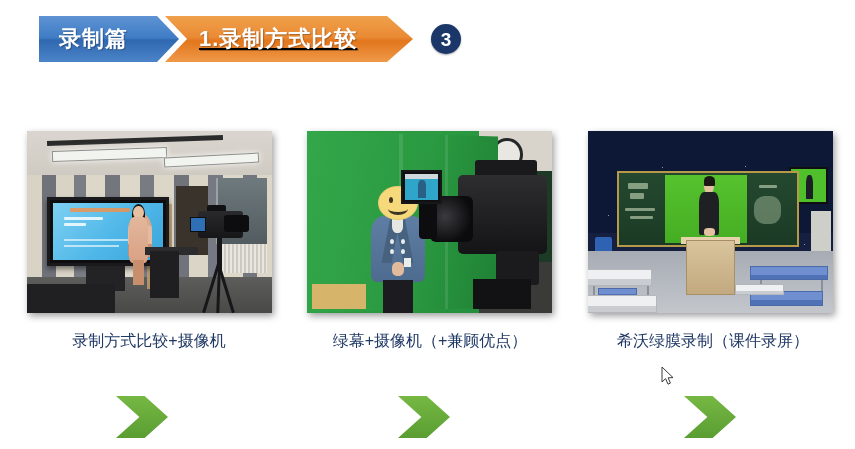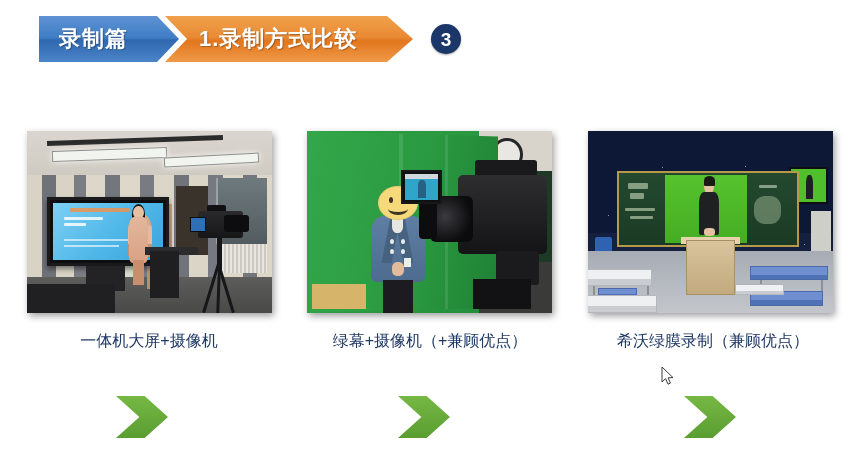--- a/index.html
+++ b/index.html
@@ -39,20 +39,21 @@
     padding-left: 20px;
     filter: drop-shadow(1px 2px 2px rgba(0,0,0,0.30));
   }
   #chip-title {
     width: 248px;
     background: linear-gradient(to bottom, #f0a04b 0%, #ea8a34 46%, #e2761d 54%, #ef9948 100%);
     clip-path: polygon(0 0, calc(100% - 26px) 0, 100% 50%, calc(100% - 26px) 100%, 0 100%, 22px 50%);
     margin-left: -14px;
     padding-left: 34px;
     filter: drop-shadow(1px 2px 2px rgba(0,0,0,0.30));
+    text-decoration: underline;
   }
   .chip-label {
     color: #ffffff;
     font-weight: bold;
     font-size: 22px;
     letter-spacing: 1px;
     text-shadow: 1px 1px 1px rgba(0,0,0,0.28);
     white-space: nowrap;
   }
   #slide-badge {
@@ -628,23 +629,23 @@
     <div class="s3-desk-blue" style="left:4%;top:86%;width:16%;height:6%"></div>
     <div class="s3-desk" style="left:-6%;top:90%;width:34%;height:10%"></div>
     <div class="s3-desk-blue" style="left:66%;top:74%;width:32%;height:8%"></div>
     <div class="s3-desk-leg" style="left:70%;top:82%;height:10%"></div>
     <div class="s3-desk-leg" style="left:95%;top:82%;height:10%"></div>
     <div class="s3-desk-blue" style="left:66%;top:88%;width:30%;height:8%"></div>
     <div class="s3-desk" style="left:60%;top:84%;width:20%;height:6%"></div>
   </div>
 </div>
 
-<div class="caption" id="caption-1">一体机大屏+摄像机</div>
+<div class="caption" id="caption-1">录制方式比较+摄像机</div>
 <div class="caption" id="caption-2">绿幕+摄像机（+兼顾优点）</div>
-<div class="caption" id="caption-3">希沃绿膜录制（兼顾优点）</div>
+<div class="caption" id="caption-3">希沃绿膜录制（课件录屏）</div>
 
 <div class="arrow-chevron" id="arrow-1"></div>
 <div class="arrow-chevron" id="arrow-2"></div>
 <div class="arrow-chevron" id="arrow-3"></div>
 
 <svg id="mouse-cursor" viewBox="0 0 14 20">
   <path d="M1 1 L1 16 L4.6 12.6 L7 18.2 L9.4 17.1 L7.1 11.8 L12 11.6 Z" fill="#ffffff" stroke="#3a3a3a" stroke-width="1"></path>
 </svg>
 
 </body></html>

